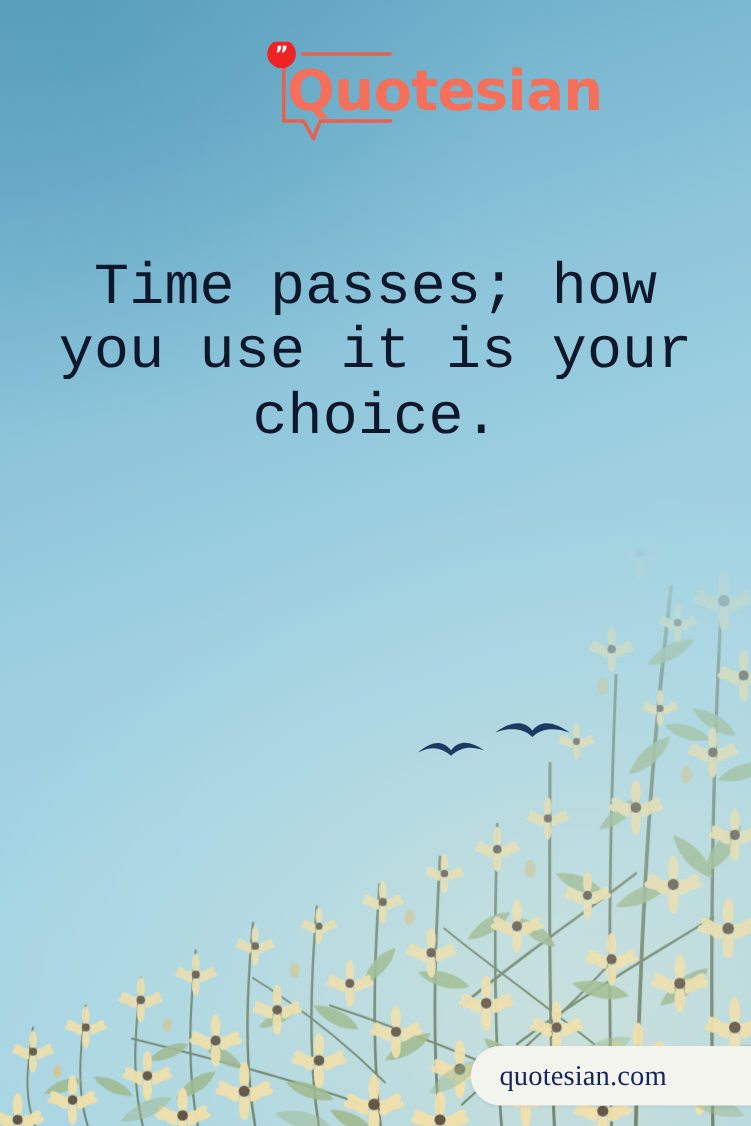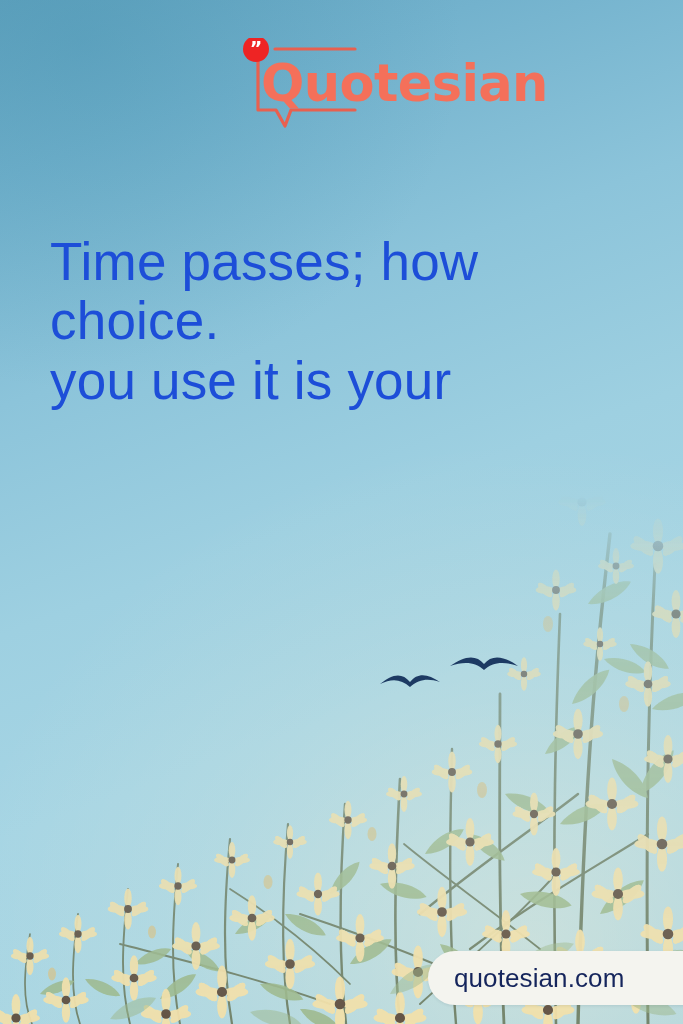--- a/index.html
+++ b/index.html
@@ -63,25 +63,25 @@
     white-space: nowrap;
     line-height: 1;
   }
 
   
   .quote {
     position: absolute;
     left: 50px;
     top: 232px;
     width: 583px;
-    text-align: left;
-    font-family: Liberation Sans, sans-serif;
+    text-align: center;
+    font-family: Liberation Mono, monospace;
     font-size: 53px;
     line-height: 1.12;
-    color: #1d4ed8;
+    color: #0f172a;
     letter-spacing: 0.2px;
   }
   .quote-line { display: block; }
 
   
   .birds {
     position: absolute;
     left: 378px;
     top: 648px;
     width: 145px;
@@ -109,21 +109,21 @@
     background: #f4f4ef;
     border-radius: 27px;
     box-shadow: 0 1px 3px rgba(30,50,70,0.10);
   }
   .url-text {
     position: absolute;
     left: 26px;
     top: 0;
     height: 54px;
     line-height: 54px;
-    font-family: Liberation Sans, sans-serif;
+    font-family: Liberation Serif, serif;
     font-size: 26px;
     letter-spacing: 0.1px;
     color: #15255c;
     white-space: nowrap;
   }
 </style>
 </head>
 <body>
 
 <div class="poster">
@@ -137,22 +137,22 @@
       <path d="M 23 14 L 23 72 L 41 72 L 50 88 L 56 72 L 120 72" fill="none" stroke="#e8604f" stroke-width="3.2" stroke-linecap="round" stroke-linejoin="round"></path>
       <path d="M 40 11 L 120 11" fill="none" stroke="#e8604f" stroke-width="3.2" stroke-linecap="round"></path>
       <circle cx="21" cy="11" r="13" fill="#ee2424"></circle>
       <text x="21" y="17" text-anchor="middle" font-family="DejaVu Sans, sans-serif" font-size="19" font-weight="700" fill="#ffffff">”</text>
     </svg>
     <div class="logo-word">Quotesian</div>
   </div>
 
   <div class="quote">
     <span class="quote-line">Time passes; how</span>
+    <span class="quote-line">you use it is your</span>
     <span class="quote-line">choice.</span>
-    <span class="quote-line">you use it is your</span>
   </div>
 
   <div class="birds">
     <svg viewBox="0 0 145 60" xmlns="http://www.w3.org/2000/svg">
       <path d="M 2 36 C 14 26, 24 24, 32 34 C 40 24, 50 26, 62 34 C 50 30, 41 31, 32 39 C 23 31, 14 30, 2 36 Z" fill="#1d3a63"></path>
       <path d="M 72 18 C 86 8, 98 6, 106 16 C 114 6, 126 8, 140 18 C 126 13, 114 14, 106 22 C 98 14, 86 13, 72 18 Z" fill="#1d3a63"></path>
     </svg>
   </div>
 
   <div class="foliage">

